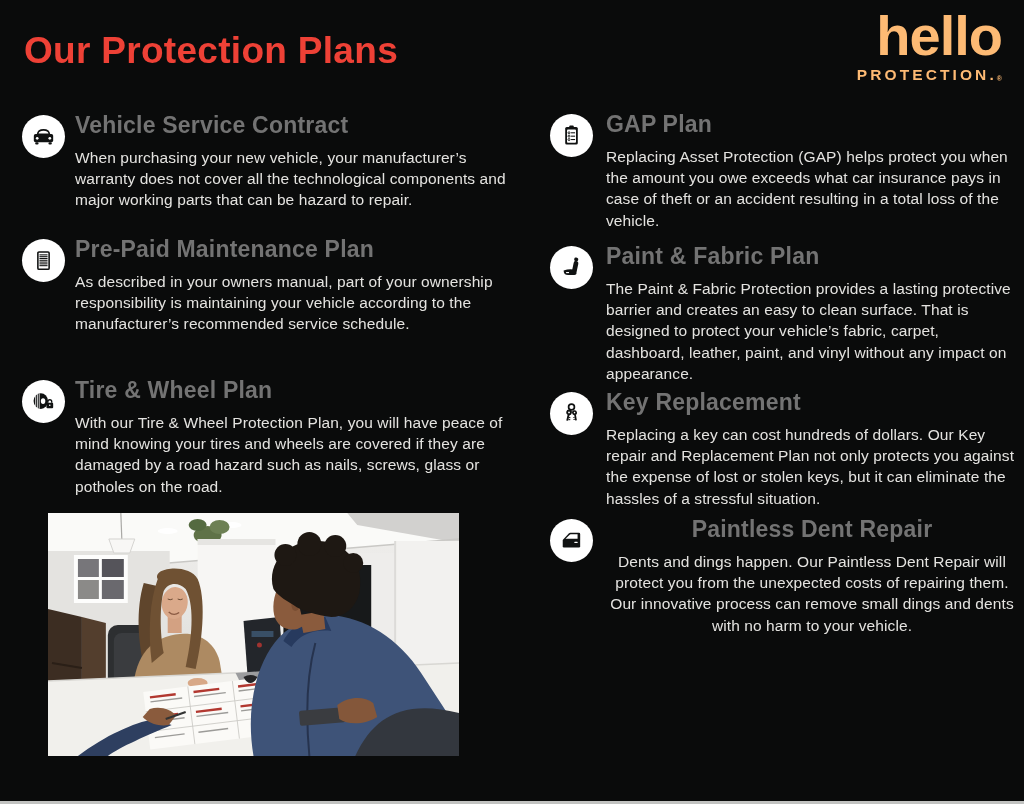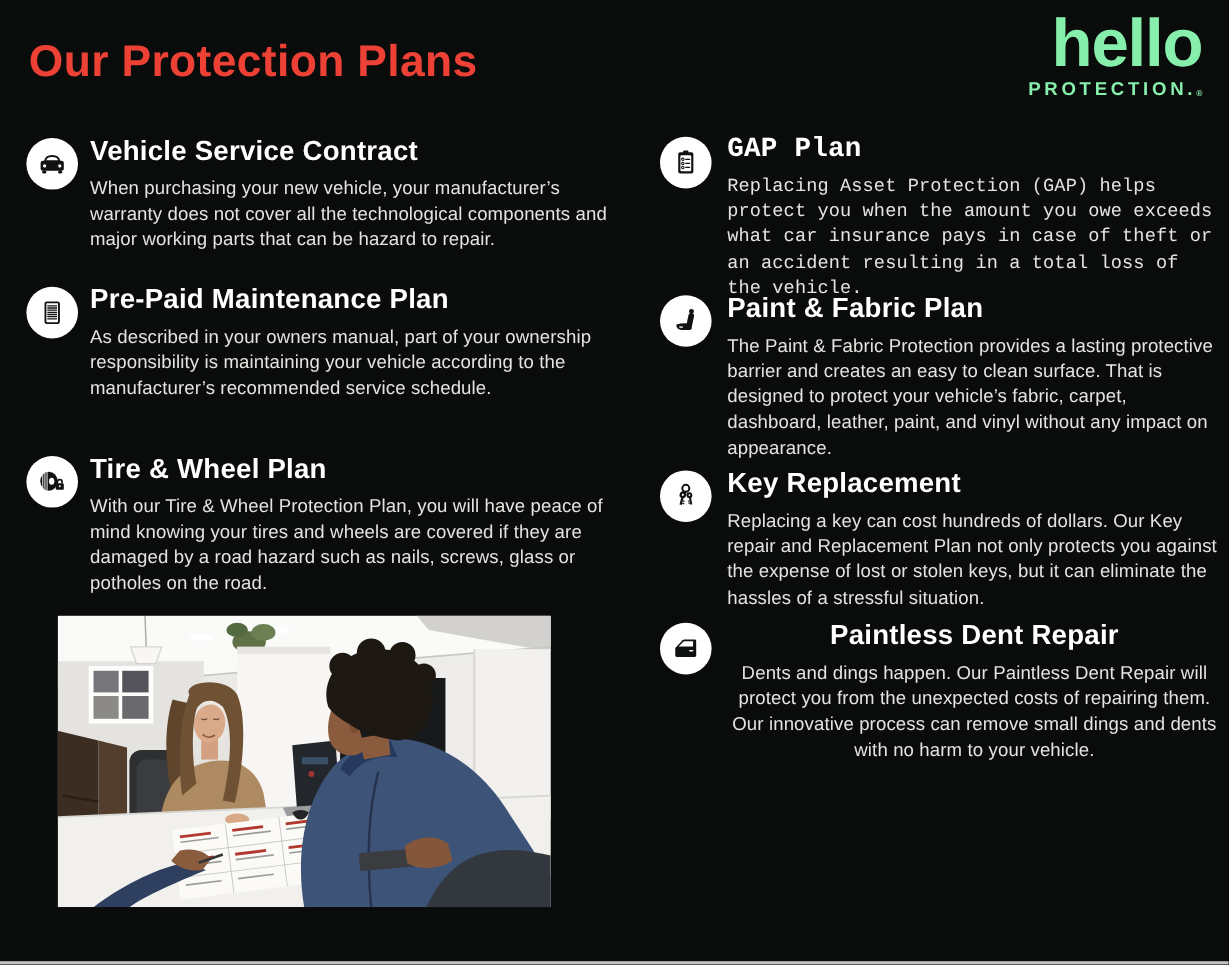--- a/index.html
+++ b/index.html
@@ -9,46 +9,46 @@
     background:#0a0b0b;
     overflow:hidden;
     font-family:"Liberation Sans", sans-serif;
   }
   .page-title{
     position:absolute;left:24px;top:30px;margin:0;
     font-size:37px;font-weight:700;letter-spacing:0.3px;
     color:#ee4136;
   }
   .logo{
-    position:absolute;right:22px;top:10px;text-align:right;color:#86efac;
+    position:absolute;right:22px;top:10px;text-align:right;color:#fdba74;
   }
   .logo-word{
     font-size:56px;font-weight:700;line-height:0.92;letter-spacing:-1px;
   }
   .logo-sub{
     font-size:15.5px;font-weight:700;letter-spacing:3.1px;margin-top:4px;
   }
   .logo-sub .reg{font-size:7px;letter-spacing:0;position:relative;bottom:-1px;}
   .plan{position:absolute;}
   .plan.colL{left:22px;width:492px;}
   .plan.colR{left:550px;width:468px;}
   .icon-circle{
     position:absolute;left:0;top:3px;width:43px;height:43px;border-radius:50%;
     background:#ffffff;display:flex;align-items:center;justify-content:center;
   }
   .plan.colL .content{margin-left:53px;}
   .plan.colR .content{margin-left:56px;}
   .plan h2{
-    margin:0 0 8px;font-size:23px;font-weight:700;letter-spacing:0.2px;color:#ffffff;
+    margin:0 0 8px;font-size:23px;font-weight:700;letter-spacing:0.2px;color:#737373;
   }
   .plan p{
     margin:0;font-size:15.5px;line-height:1.37;color:#e4e3e0;letter-spacing:0.1px;
   }
   .p1{top:112px;} .p2{top:236px;} .p3{top:377px;}
-  .p4{top:111px;font-family:Liberation Mono, monospace;} .p5{top:243px;} .p6{top:389px;} .p7{top:516px;text-align:center;}
+  .p4{top:111px;} .p5{top:243px;} .p6{top:389px;} .p7{top:516px;text-align:center;}
   .photo{
     position:absolute;left:48px;top:513px;width:411px;height:243px;overflow:hidden;
   }
   .photo svg{display:block;width:100%;height:100%;}
   .bottom-edge{
     position:absolute;left:0;bottom:0;width:100%;height:3px;background:#c2c3c1;
   }
 </style>
 </head>
 <body>

